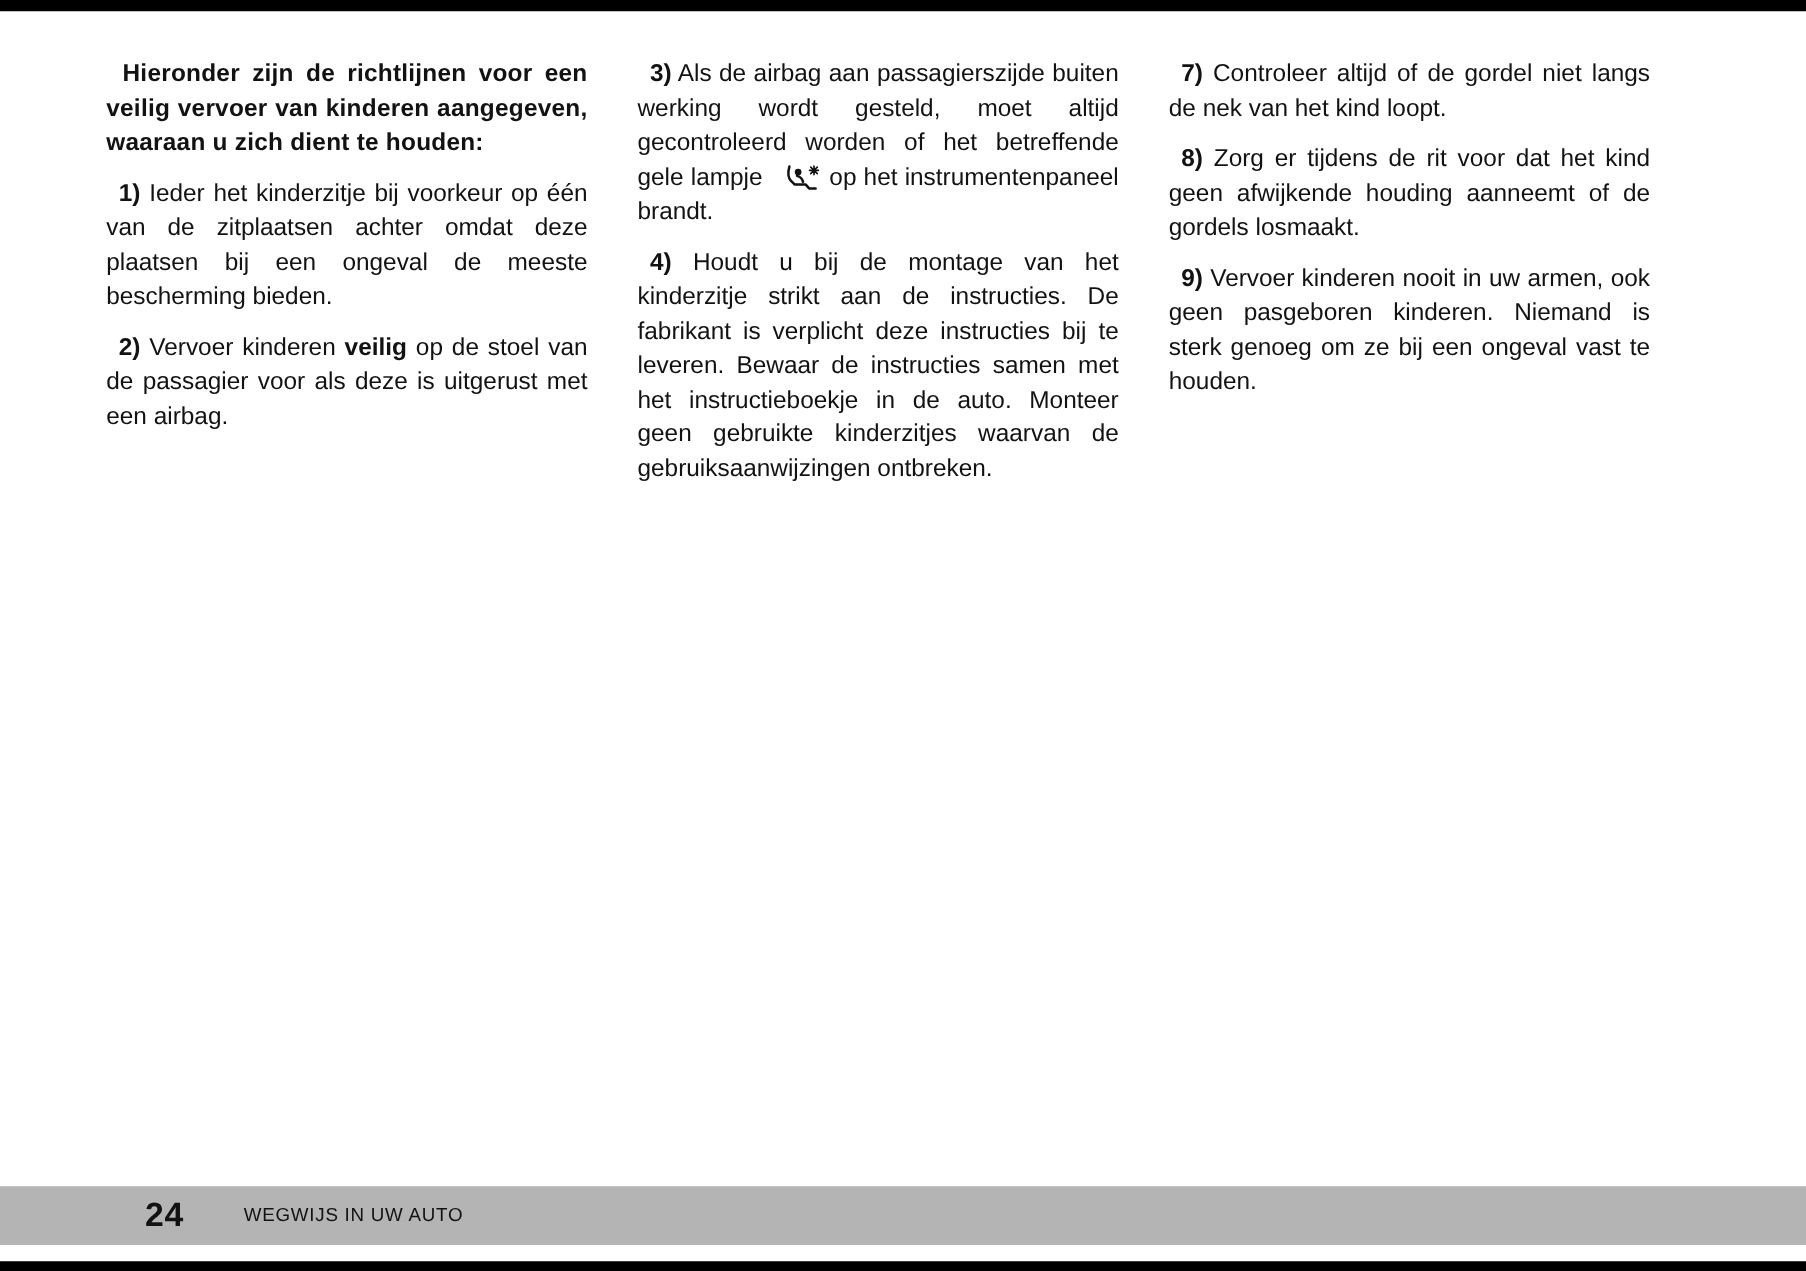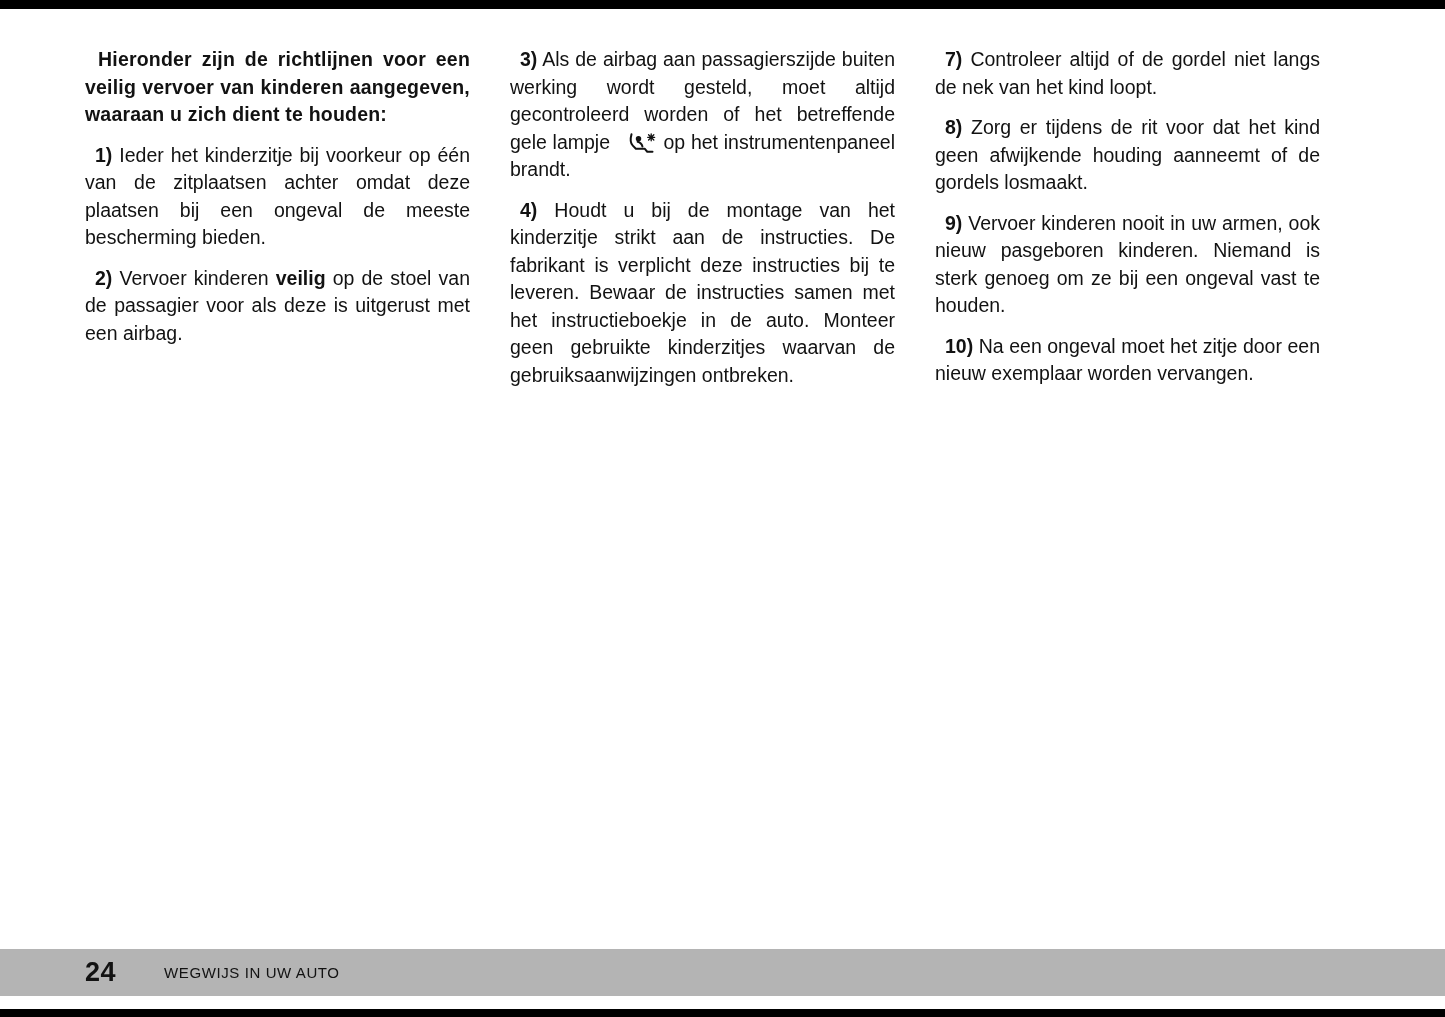--- a/index.html
+++ b/index.html
@@ -28,21 +28,21 @@
     background: #000000;
   }
   .footer-bar {
     position: absolute;
     left: 0; bottom: 21px;
     width: 100%; height: 47px;
     background: #b4b4b4;
     display: flex;
     align-items: center;
     box-sizing: border-box;
-    padding-left: 85px;
+    padding-left: 116px;
   }
   .page-number {
     font-weight: bold;
     font-size: 27px;
     letter-spacing: 0.5px;
   }
   .section-title {
     font-weight: normal;
     font-size: 15px;
     letter-spacing: 0.6px;
@@ -100,22 +100,21 @@
             <path d="M11 9.5 q4.5 1 5.5 5.5" fill="none" stroke="#121212" stroke-width="2.3" stroke-linecap="round"></path>
             <g stroke="#121212" stroke-width="1.5" stroke-linecap="round">
               <path d="M23.5 1.5 l6 6 M29.5 1.5 l-6 6 M26.5 0.5 v8 M22.5 4.5 h8"></path>
             </g>
           </svg></span><span> op het instrumentenpaneel brandt.</span></p>
       <p class="para"><span class="b">4)</span><span> Houdt u bij de montage van het kinderzitje strikt aan de instructies. De fabrikant is verplicht deze instructies bij te leveren. Bewaar de instructies samen met het instructieboekje in de auto. Monteer geen gebruikte kinderzitjes waarvan de gebruiksaanwijzingen ontbreken.</span></p>
     </div>
   <div class="column">
       <p class="para"><span class="b">7)</span><span> Controleer altijd of de gordel niet langs de nek van het kind loopt.</span></p>
       <p class="para"><span class="b">8)</span><span> Zorg er tijdens de rit voor dat het kind geen afwijkende houding aanneemt of de gordels losmaakt.</span></p>
-      <p class="para"><span class="b">9)</span><span> Vervoer kinderen nooit in uw armen, ook nieuw pasgeboren kinderen. Niemand is sterk genoeg om ze bij een ongeval vast te houden.</span></p>
-      <p class="para"><span class="b">10)</span><span> Na een ongeval moet het zitje door een nieuw exemplaar worden vervangen.</span></p>
+      <p class="para"><span class="b">9)</span><span> Vervoer kinderen nooit in uw armen, ook geen pasgeboren kinderen. Niemand is sterk genoeg om ze bij een ongeval vast te houden.</span></p>
     </div>
 </div>
 
 <div class="footer-bar">
   <span class="page-number">24</span>
   <span class="section-title">WEGWIJS IN UW AUTO</span>
 </div>
 
 <div class="bottom-bar"></div>
 

